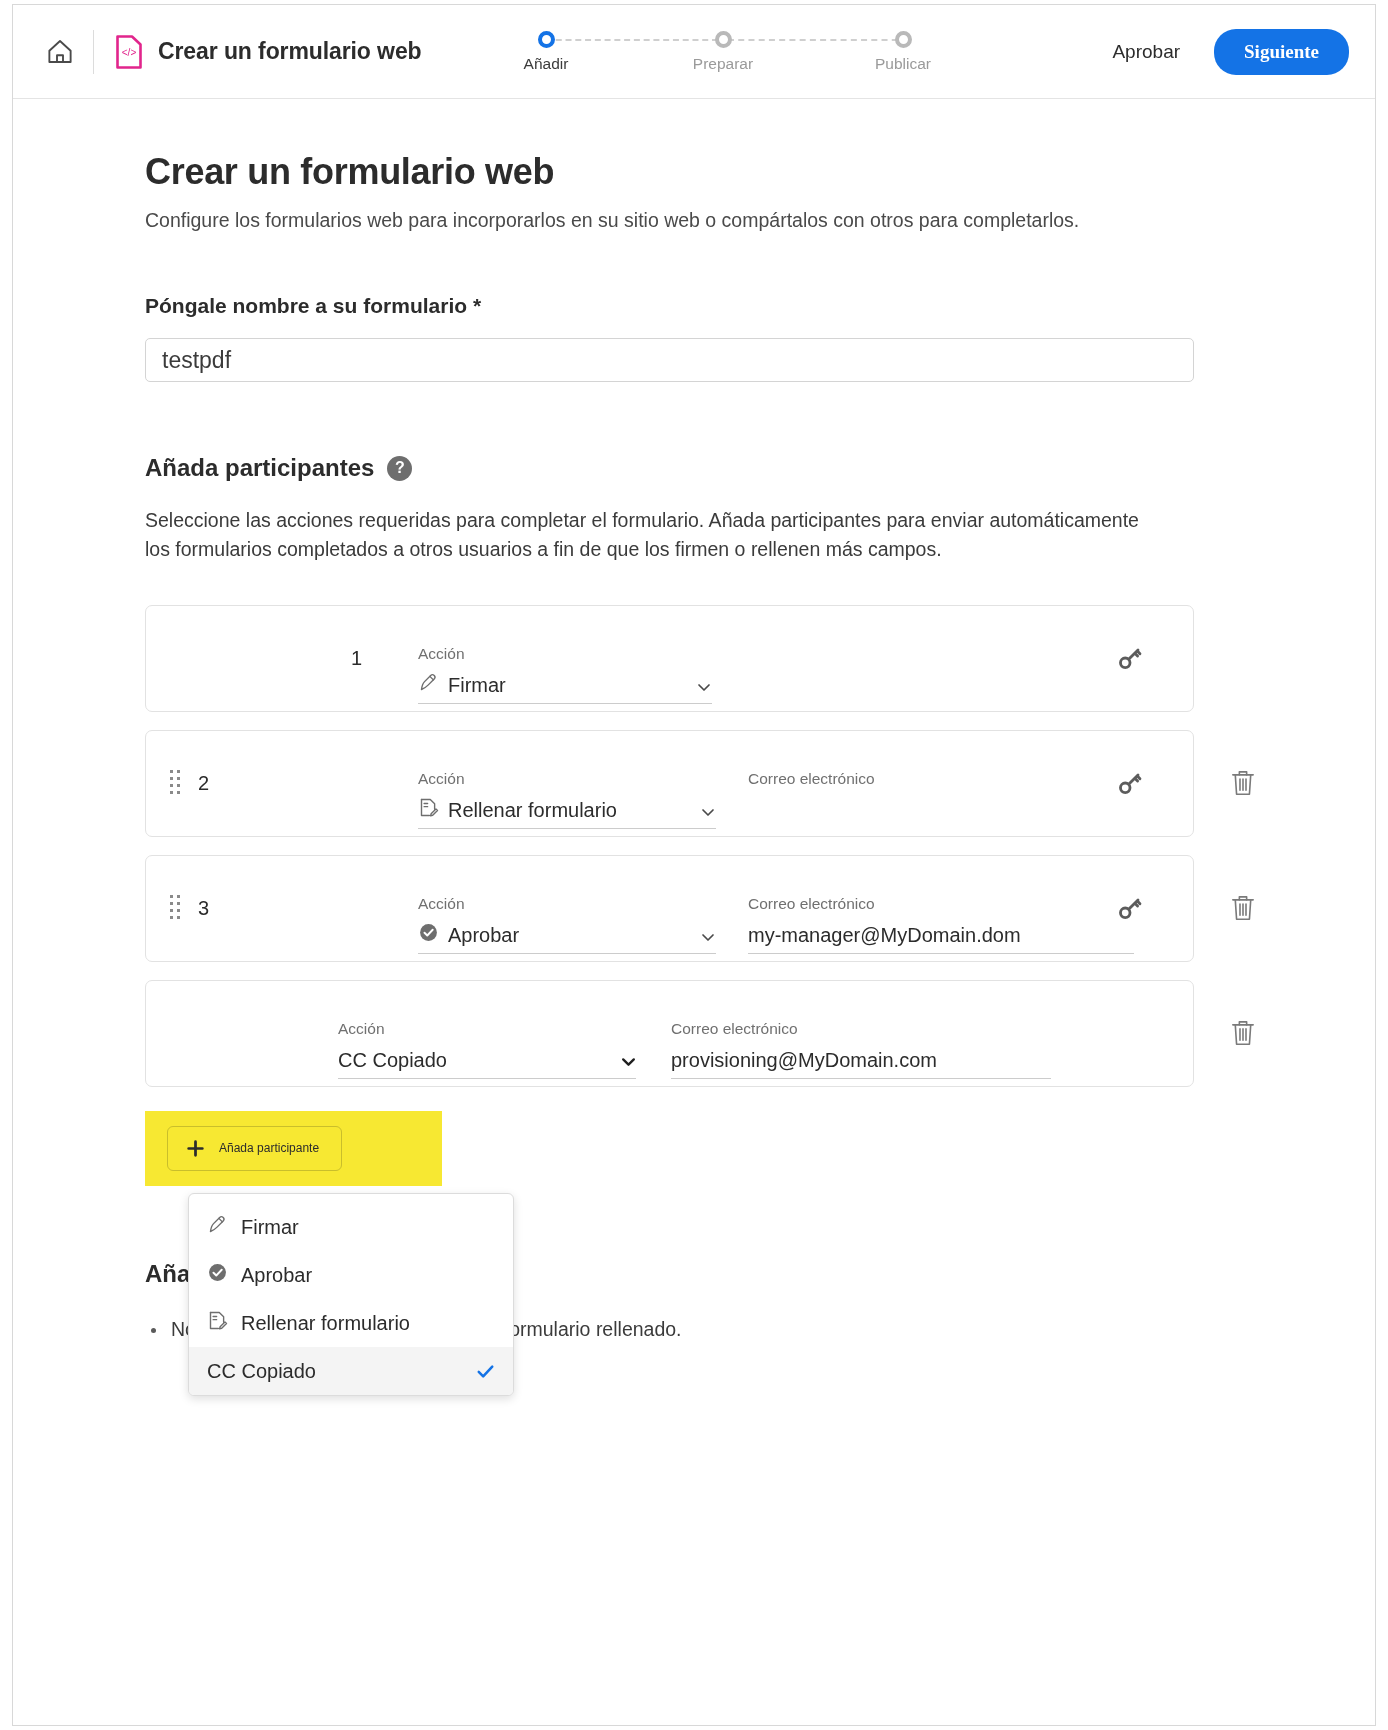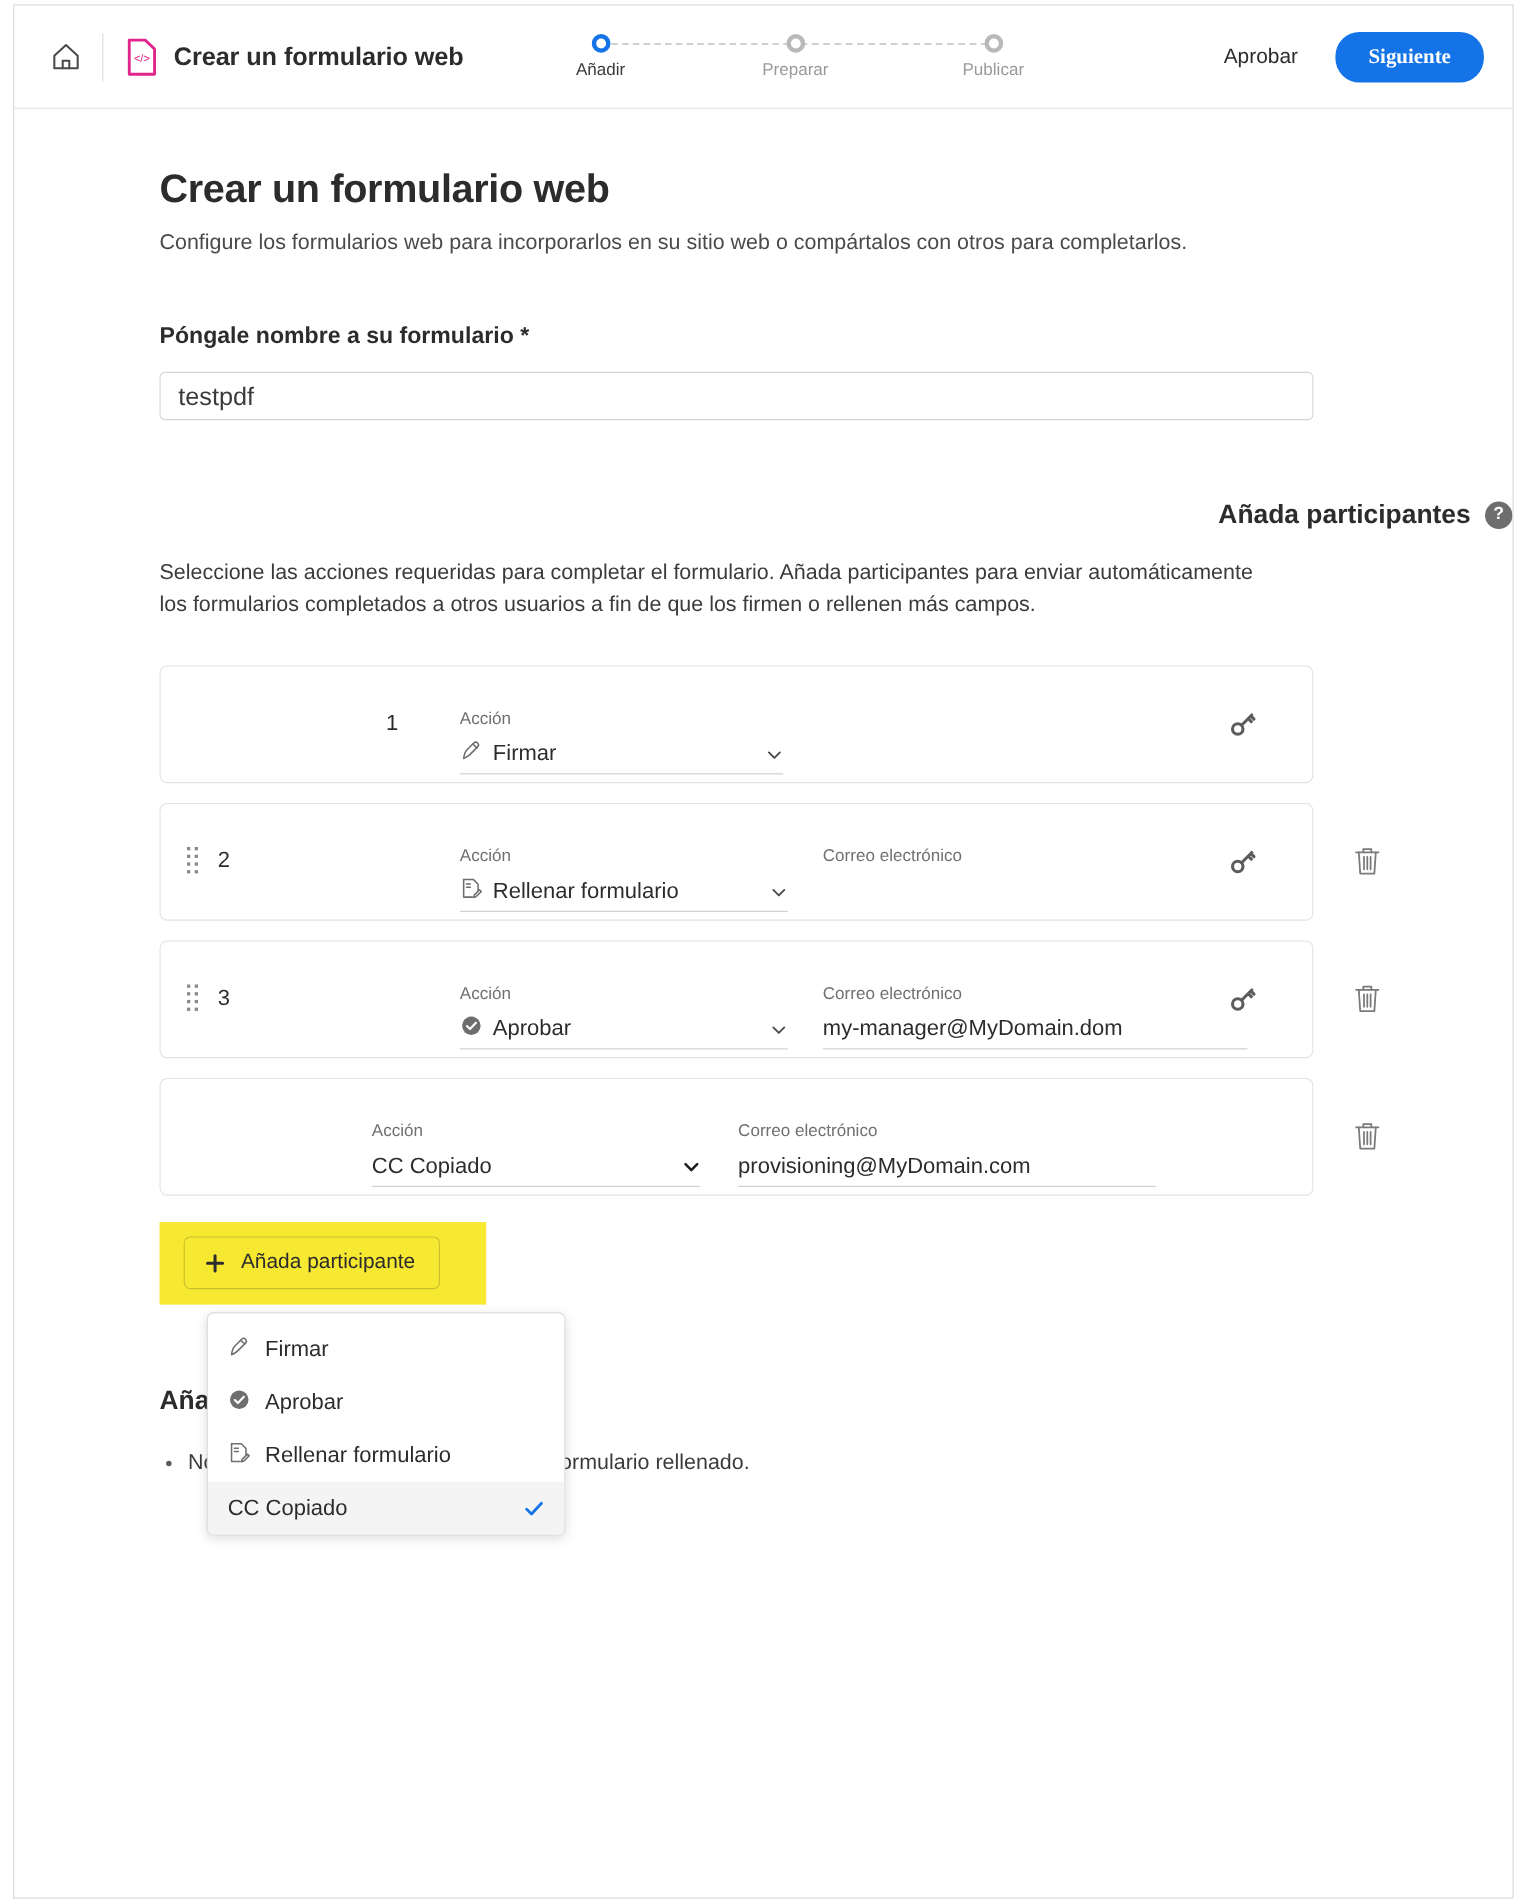--- a/index.html
+++ b/index.html
@@ -169,21 +169,20 @@
     padding: 0 16px;
     background: #fff;
     outline: none;
   }
 
   .sec-head {
     display: flex;
     align-items: center;
     gap: 13px;
     margin: 72px 0 0 0;
-    justify-content: flex-end;
   }
   .sec-head .sec-title {
     font-size: 24px;
     font-weight: 700;
     color: #2c2c2c;
   }
   .help-icon {
     width: 25px; height: 25px;
     border-radius: 50%;
     background: #6e6e6e;
@@ -332,21 +331,21 @@
   .btn-add {
     margin-left: 22px;
     display: flex;
     align-items: center;
     gap: 14px;
     background: #f7e832;
     border: 1px solid #c9be2b;
     border-radius: 6px;
     padding: 12px 22px 12px 18px;
     font-family: inherit;
-    font-size: 19px;
+    font-size: 12px;
     color: #2c2c2c;
     cursor: pointer;
   }
   .plus-icon { width: 19px; height: 19px; }
 
   
   .pwd-head {
     display: flex;
     align-items: center;
     gap: 14px;

